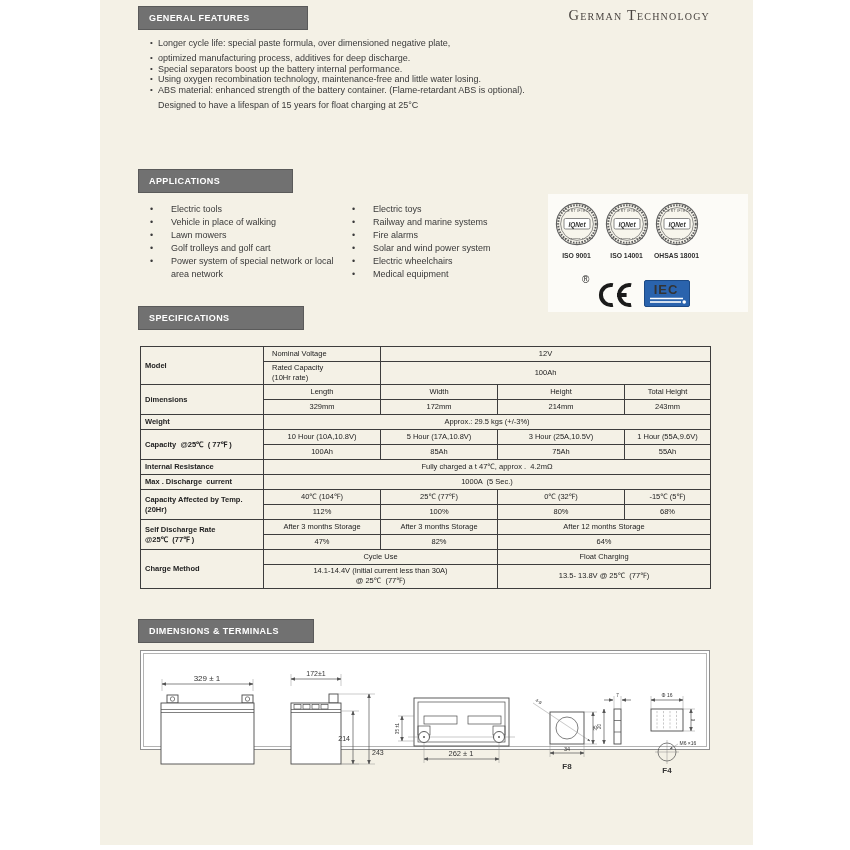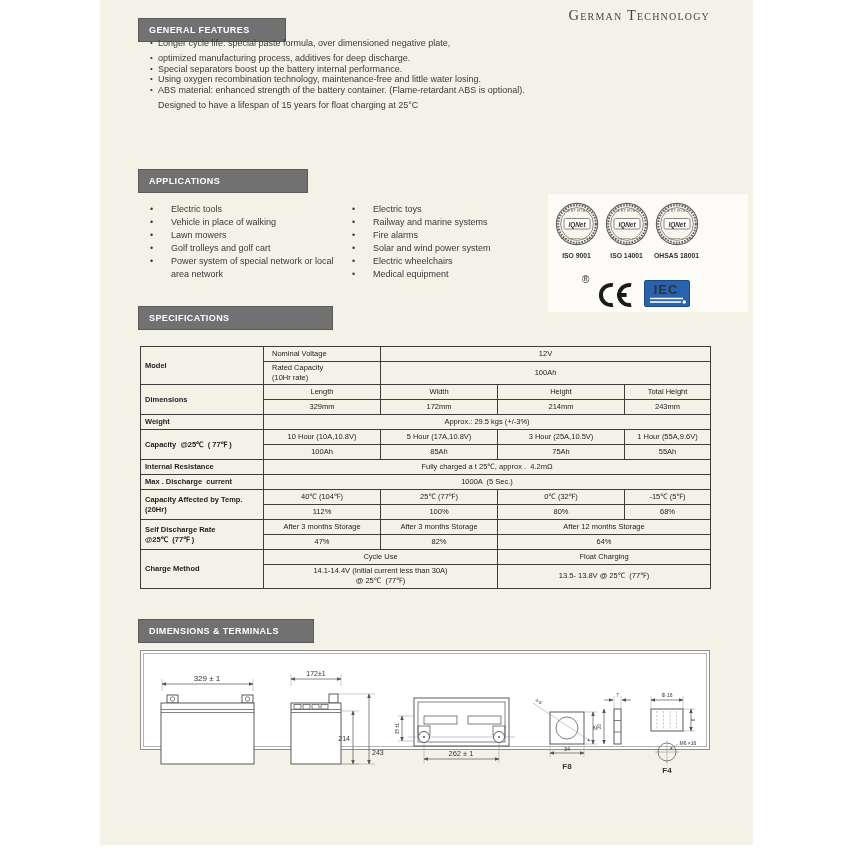--- a/index.html
+++ b/index.html
@@ -62,21 +62,21 @@
   .oln2{ fill:none; stroke:#4a4a4a; stroke-width:.7; }
   .dim { stroke:#555; stroke-width:.7; }
   .ext { stroke:#8a8a8a; stroke-width:.45; }
   .thin{ stroke:#777; stroke-width:.4; }
 </style>
 </head>
 <body>
 
 <div class="sheet"></div>
 
-<div class="sec-box" style="left:138px; top:18px; width:148px;">GENERAL FEATURES</div>
+<div class="sec-box" style="left:138px; top:6px; width:170px;">GENERAL FEATURES</div>
 <div class="brand">German Technology</div>
 <ul class="feat-list">
     <li>
       <span class="dot">•</span>
       <span class="txt">Longer cycle life: special paste formula, over dimensioned negative plate,</span>
     </li>
     <li>
       <span class="dot">•</span>
       <span class="txt">optimized manufacturing process, additives for deep discharge.</span>
     </li>
@@ -88,21 +88,21 @@
       <span class="dot">•</span>
       <span class="txt">Using oxygen recombination technology, maintenance-free and little water losing.</span>
     </li>
     <li>
       <span class="dot">•</span>
       <span class="txt">ABS material: enhanced strength of the battery container. (Flame-retardant ABS is optional).</span>
     </li>
   </ul>
 <div class="feat-foot">Designed to have a lifespan of 15 years for float charging at 25°C</div>
 
-<div class="sec-box" style="left:138px; top:169px; width:170px;">APPLICATIONS</div>
+<div class="sec-box" style="left:138px; top:169px; width:155px;">APPLICATIONS</div>
 <ul class="app-list app-left">
     <li>
       <span class="dot">•</span>
       <span class="txt">Electric tools</span>
     </li>
     <li>
       <span class="dot">•</span>
       <span class="txt">Vehicle in place of walking</span>
     </li>
     <li>
@@ -195,21 +195,21 @@
   </svg>
   <svg class="iec" width="46" height="27" viewBox="0 0 46 27">
     <rect x="0.5" y="0.5" width="45" height="26" rx="1.5" fill="#2a63ad" stroke="#1d4a85"></rect>
     <text x="22" y="14" text-anchor="middle" font-size="13" font-weight="bold" letter-spacing="1" fill="#ffffff">IEC</text>
     <line x1="6" y1="18.5" x2="39" y2="18.5" stroke="#ffffff" stroke-width="1.6"></line>
     <line x1="6" y1="22" x2="37" y2="22" stroke="#ffffff" stroke-width="1.6"></line>
     <circle cx="40.2" cy="22" r="1.8" fill="#ffffff"></circle>
   </svg>
 </div>
 
-<div class="sec-box" style="left:138px; top:306px; width:195px;">SPECIFICATIONS</div>
+<div class="sec-box" style="left:138px; top:306px; width:166px;">SPECIFICATIONS</div>
 <table class="spec-table">
   <colgroup>
       <col style="width:123px">
       <col style="width:117px">
       <col style="width:117px">
       <col style="width:127px">
       <col style="width:86px">
     </colgroup>
   <tbody>
       <tr>
@@ -247,21 +247,21 @@
         <td class="">1 Hour (55A,9.6V)</td>
       </tr>
       <tr>
         <td class="">100Ah</td>
         <td class="">85Ah</td>
         <td class="">75Ah</td>
         <td class="">55Ah</td>
       </tr>
       <tr>
         <td class="lbl">Internal Resistance</td>
-        <td colspan="4" class="">Fully charged a t 25℃, approx .  4.2mΩ</td>
+        <td colspan="4" class="">Fully charged a t 47℃, approx .  4.2mΩ</td>
       </tr>
       <tr>
         <td class="lbl">Max . Discharge  current</td>
         <td colspan="4" class="">1000A  (5 Sec.)</td>
       </tr>
       <tr>
         <td rowspan="2" class="lbl">Capacity Affected by Temp.
 (20Hr)</td>
         <td class="">40℃ (104℉)</td>
         <td class="">25℃ (77℉)</td>

